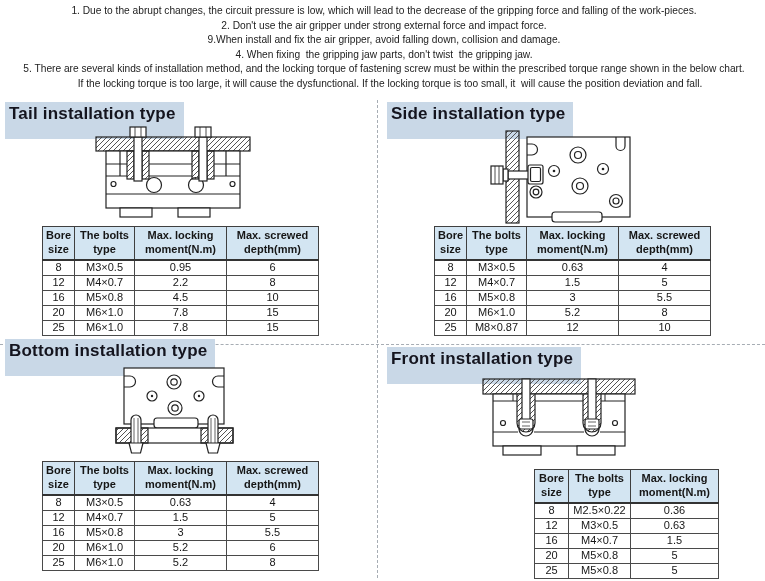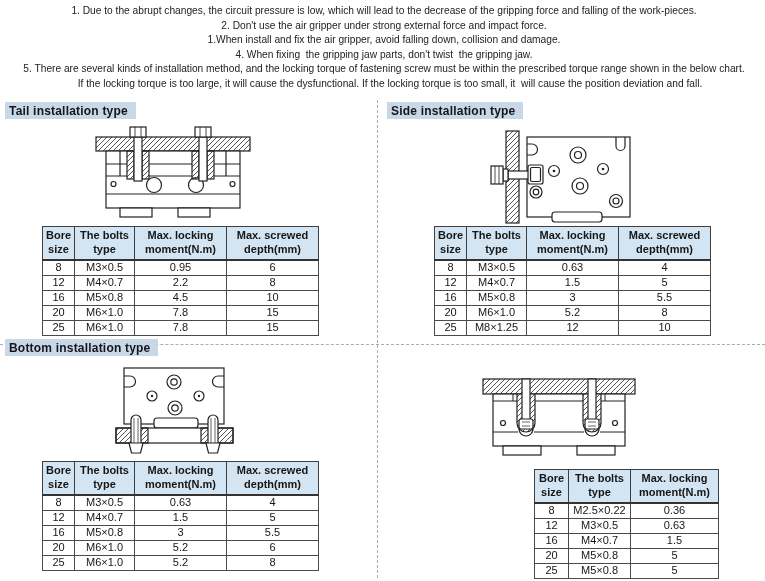--- a/index.html
+++ b/index.html
@@ -14,22 +14,22 @@
   
   .quad{position:absolute;}
   .q1{left:0;top:99px;width:378px;height:246px;}
   .q2{left:382px;top:99px;width:383px;height:246px;}
   .q3{left:0;top:336px;width:378px;height:240px;}
   .q4{left:382px;top:344px;width:383px;height:237px;}
   .divider-v{position:absolute;left:377px;top:100px;height:478px;width:0;border-left:1px dashed #a7adb4;}
   .divider-h{position:absolute;left:0;top:344px;width:765px;height:0;border-top:1px dashed #a7adb4;}
   .sec-title{
     position:absolute;left:5px;top:3px;display:inline-block;
-    background:#c9d8e7;color:#14141e;font-size:12px;font-weight:bold;
-    padding:2px 8px 1px 4px;letter-spacing:.2px;
+    background:#c9d8e7;color:#14141e;font-size:17px;font-weight:bold;
+    padding:2px 8px 15px 4px;letter-spacing:.2px;
   }
   .diagram{position:absolute;line-height:0;}
   .q1 .diagram{left:90px;top:25px;}
   .q2 .diagram{left:108px;top:30px;}
   .q3 .diagram{left:112px;top:29px;}
   .q4 .diagram{left:97px;top:31px;}
   
   .spec-table{
     position:absolute;border-collapse:collapse;table-layout:fixed;
     font-size:11px;color:#161616;background:#fff;
@@ -49,21 +49,21 @@
   }
 </style>
 </head>
 <body>
 
 <div class="page">
 
   <div class="notes">
       <div class="note-line">1. Due to the abrupt changes, the circuit pressure is low, which will lead to the decrease of the gripping force and falling of the work-pieces.</div>
       <div class="note-line">2. Don't use the air gripper under strong external force and impact force.</div>
-      <div class="note-line">1.When install and fix the air gripper, avoid falling down, collision and damage.</div>
+      <div class="note-line">9.When install and fix the air gripper, avoid falling down, collision and damage.</div>
       <div class="note-line">4. When fixing  the gripping jaw parts, don't twist  the gripping jaw.</div>
       <div class="note-line">5. There are several kinds of installation method, and the locking torque of fastening screw must be within the prescribed torque range shown in the below chart.</div>
       <div class="note-line indent">If the locking torque is too large, it will cause the dysfunctional. If the locking torque is too small, it  will cause the position deviation and fall.</div>
     </div>
 
   <div class="divider-v"></div>
   <div class="divider-h"></div>
 
   <section class="quad q1">
     <div class="sec-title" style="background: rgb(201, 216, 231);">Tail installation type</div>
@@ -229,21 +229,21 @@
             <td>5.5</td>
           </tr>
           <tr>
             <td>20</td>
             <td>M6×1.0</td>
             <td>5.2</td>
             <td>8</td>
           </tr>
           <tr>
             <td>25</td>
-            <td>M8×1.25</td>
+            <td>M8×0.87</td>
             <td>12</td>
             <td>10</td>
           </tr>
         </tbody>
       </table>
   </section>
 
   <section class="quad q3">
     <div class="sec-title" style="background: rgb(201, 216, 231);">Bottom installation type</div>
     <div class="diagram">
@@ -325,20 +325,21 @@
             <td>25</td>
             <td>M6×1.0</td>
             <td>5.2</td>
             <td>8</td>
           </tr>
         </tbody>
       </table>
   </section>
 
   <section class="quad q4">
+    <div class="sec-title" style="background: rgb(201, 216, 231);">Front installation type</div>
     <div class="diagram">
       <svg viewBox="0 0 160 90" width="160" height="90">
         <defs>
             <pattern id="h4" width="5" height="5" patternUnits="userSpaceOnUse">
               <path d="M0 5 L5 0" stroke="#555" stroke-width="1"></path>
             </pattern>
           </defs>
         <g stroke="#222" fill="none" stroke-width="1.2">
           <rect x="4" y="4" width="152" height="15" fill="url(#h4)"></rect>
           <rect x="14" y="19" width="132" height="52" fill="#fff"></rect>

